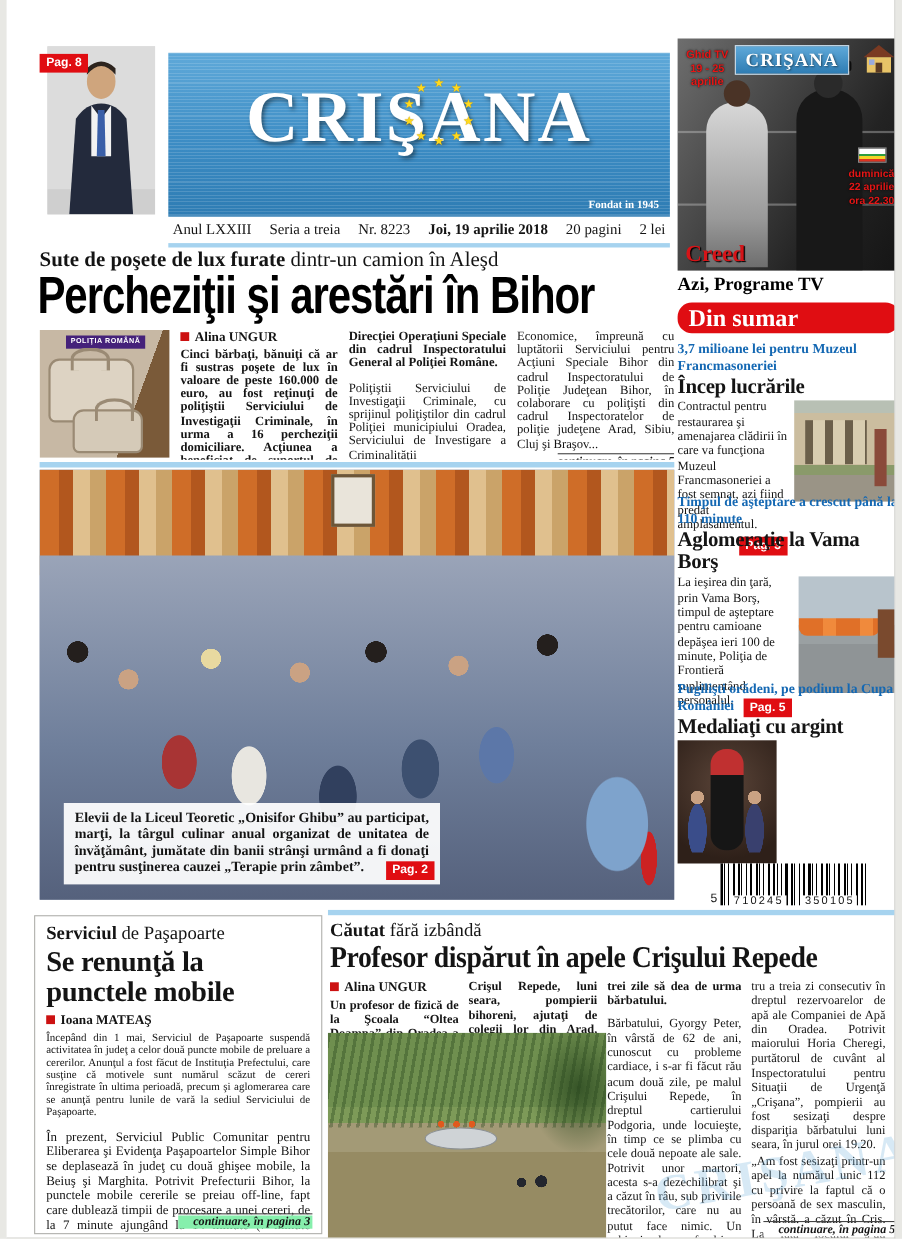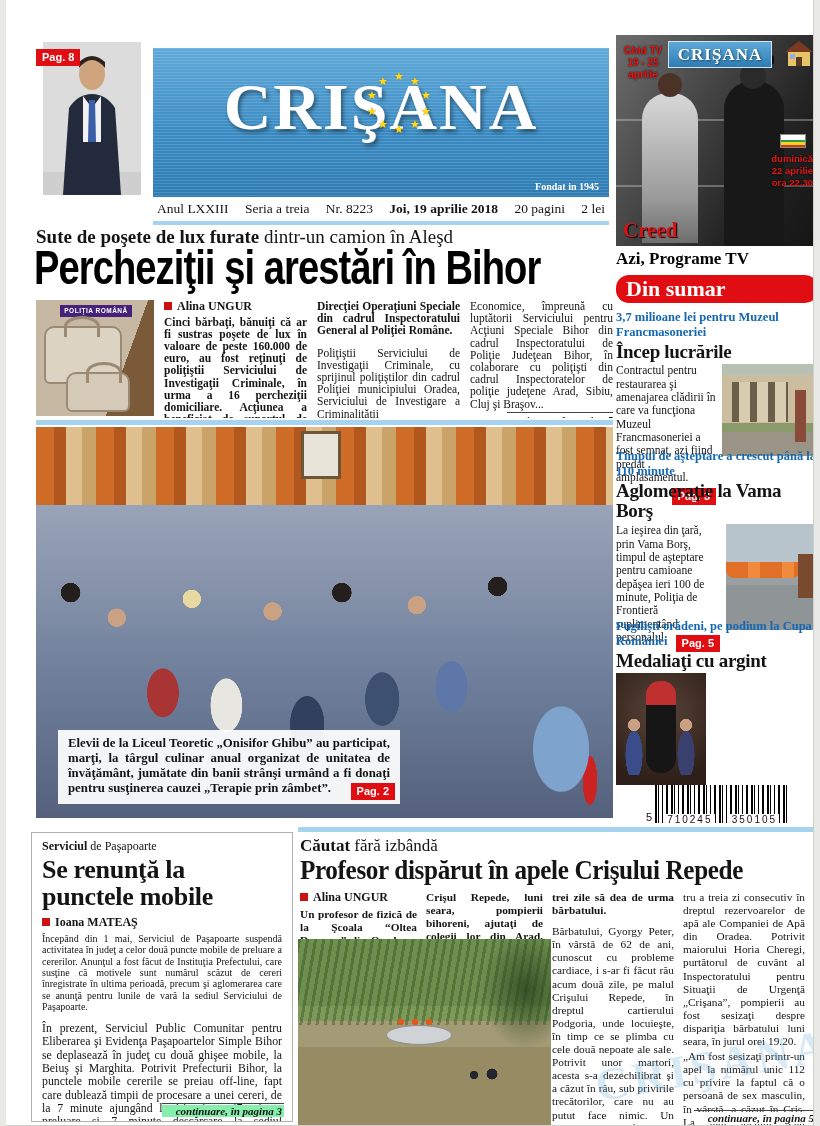--- a/index.html
+++ b/index.html
@@ -154,21 +154,21 @@
       radial-gradient(10px 10px at 64px 6px, #caa283 60%, rgba(0,0,0,0) 62%),
       radial-gradient(14px 40px at 64px 36px, #39406e 60%, rgba(0,0,0,0) 62%); }
   .barcode-wrap { left:640px; top:781px; width:152px; height:42px; display:flex; align-items:flex-end; gap:3px; }
   .bc-digit { font:11px "Liberation Sans", sans-serif; }
   .bars { position:relative; width:134px; height:38px;
     background:repeating-linear-gradient(90deg,#000 0 2px,#fff 2px 3px,#000 3px 4px,#fff 4px 7px,#000 7px 8px,#fff 8px 11px,#000 11px 13px,#fff 13px 16px); }
   .bc-num { position:absolute; bottom:-2px; background:#fff; font:10px "Liberation Sans", sans-serif; letter-spacing:2px; padding:0 2px; }
   .bc-n1 { left:10px; } .bc-n2 { right:10px; }
   
   .leftbox { left:25px; top:832px; width:262px; height:290px; border:1px solid #b0b0ac; padding:6px 10px; overflow:hidden; }
-  .lb-kicker { font-size:12px; }
+  .lb-kicker { font-size:17px; }
   .lb-kicker .kb { font-weight:bold; }
   .lb-headline { font-weight:bold; font-size:26px; line-height:1.02; margin:3px 0 5px 0; letter-spacing:-0.3px; }
   .lb-lead { font-weight:normal; font-size:10px; line-height:1.13; text-align:justify; margin-top:2px; }
   .lb-body { font-size:11.8px; line-height:1.13; text-align:justify; margin-top:10px; }
   .lb-contin { position:absolute; right:8px; bottom:4px; background:#86efac; font:bold italic 11px "Liberation Serif", serif; }
   .lb-contin span { border-top:1px solid #444; padding:1px 2px 0 14px; }
   
   .rightsec { left:292px; top:827px; width:520px; height:299px; overflow:hidden; }
   .rs-topbar { position:absolute; left:0; top:0; width:100%; height:5px; background:#a6d3ef; }
   .rs-kicker { position:absolute; left:2px; top:9px; font-size:17px; }

